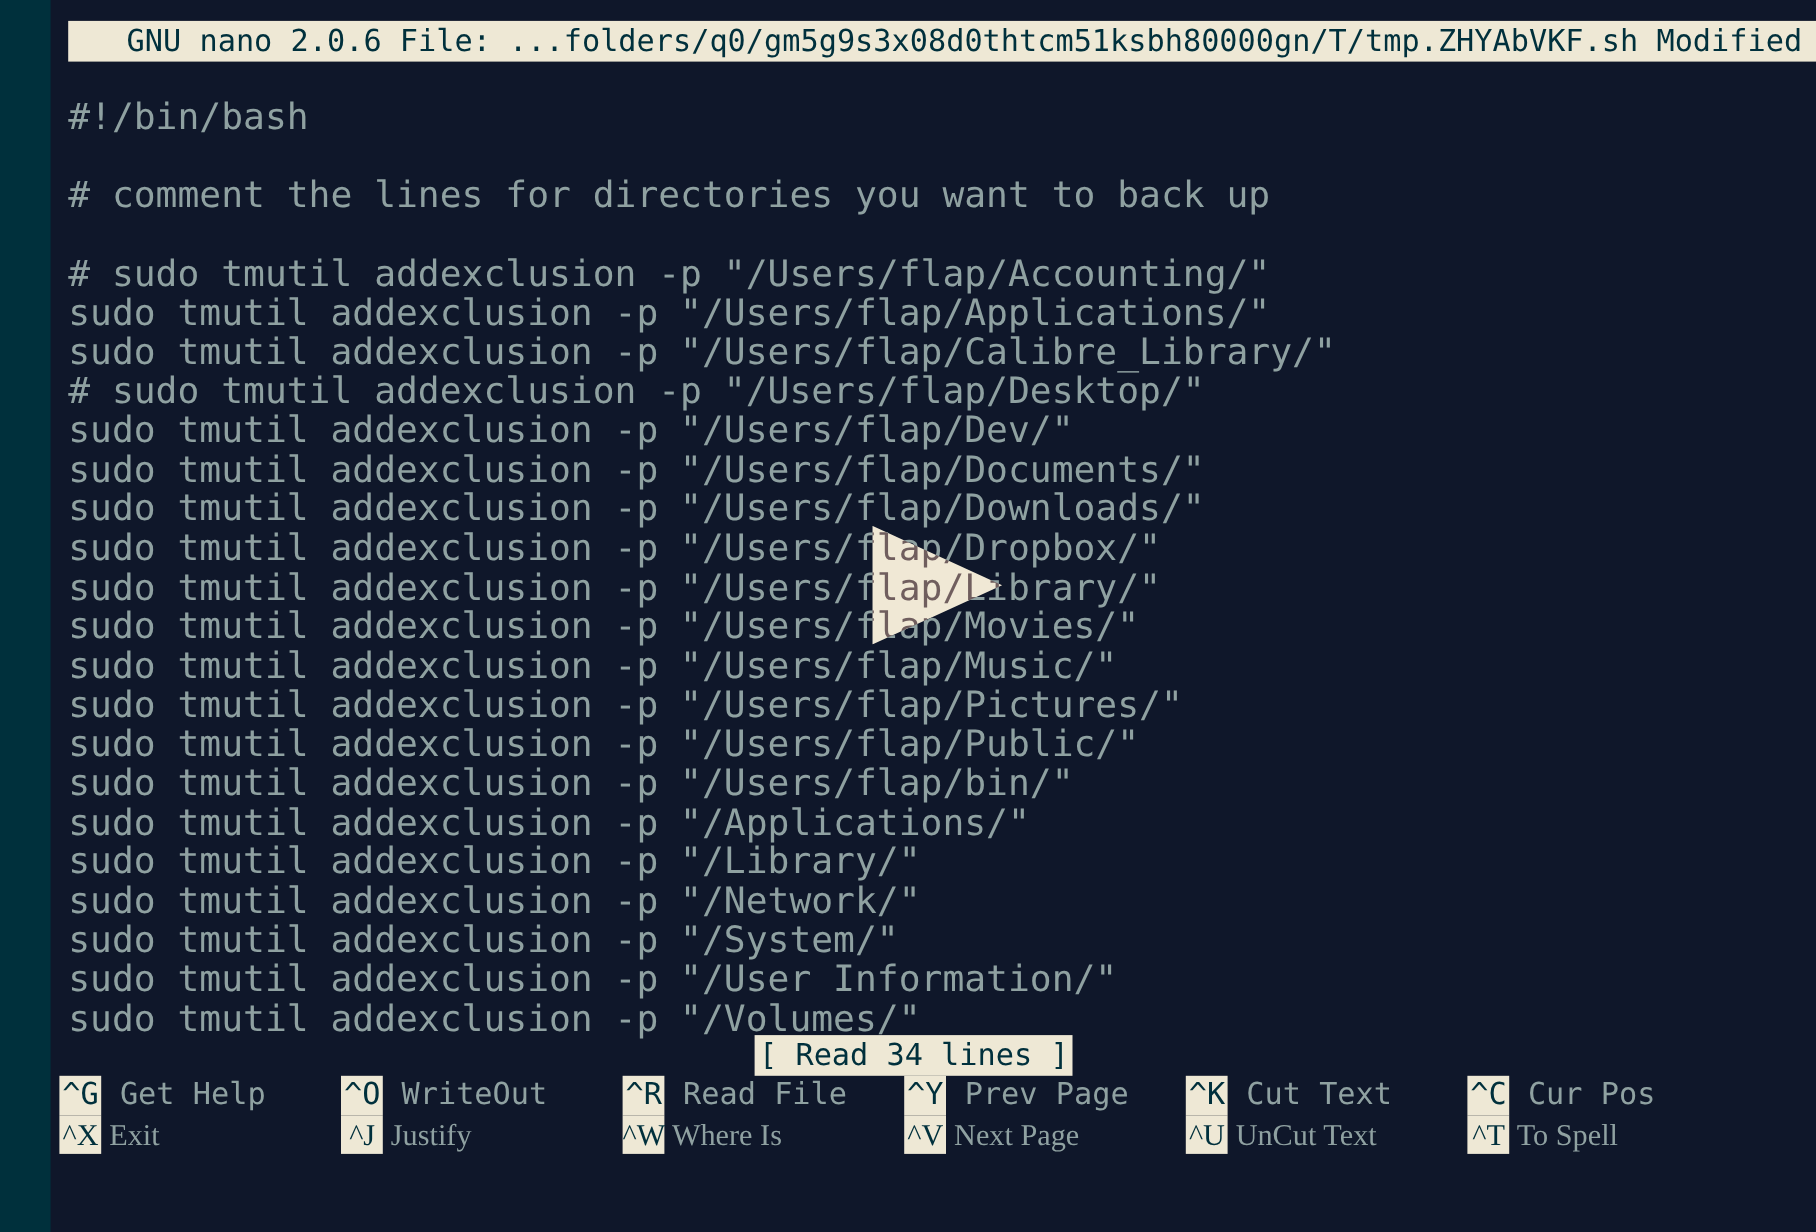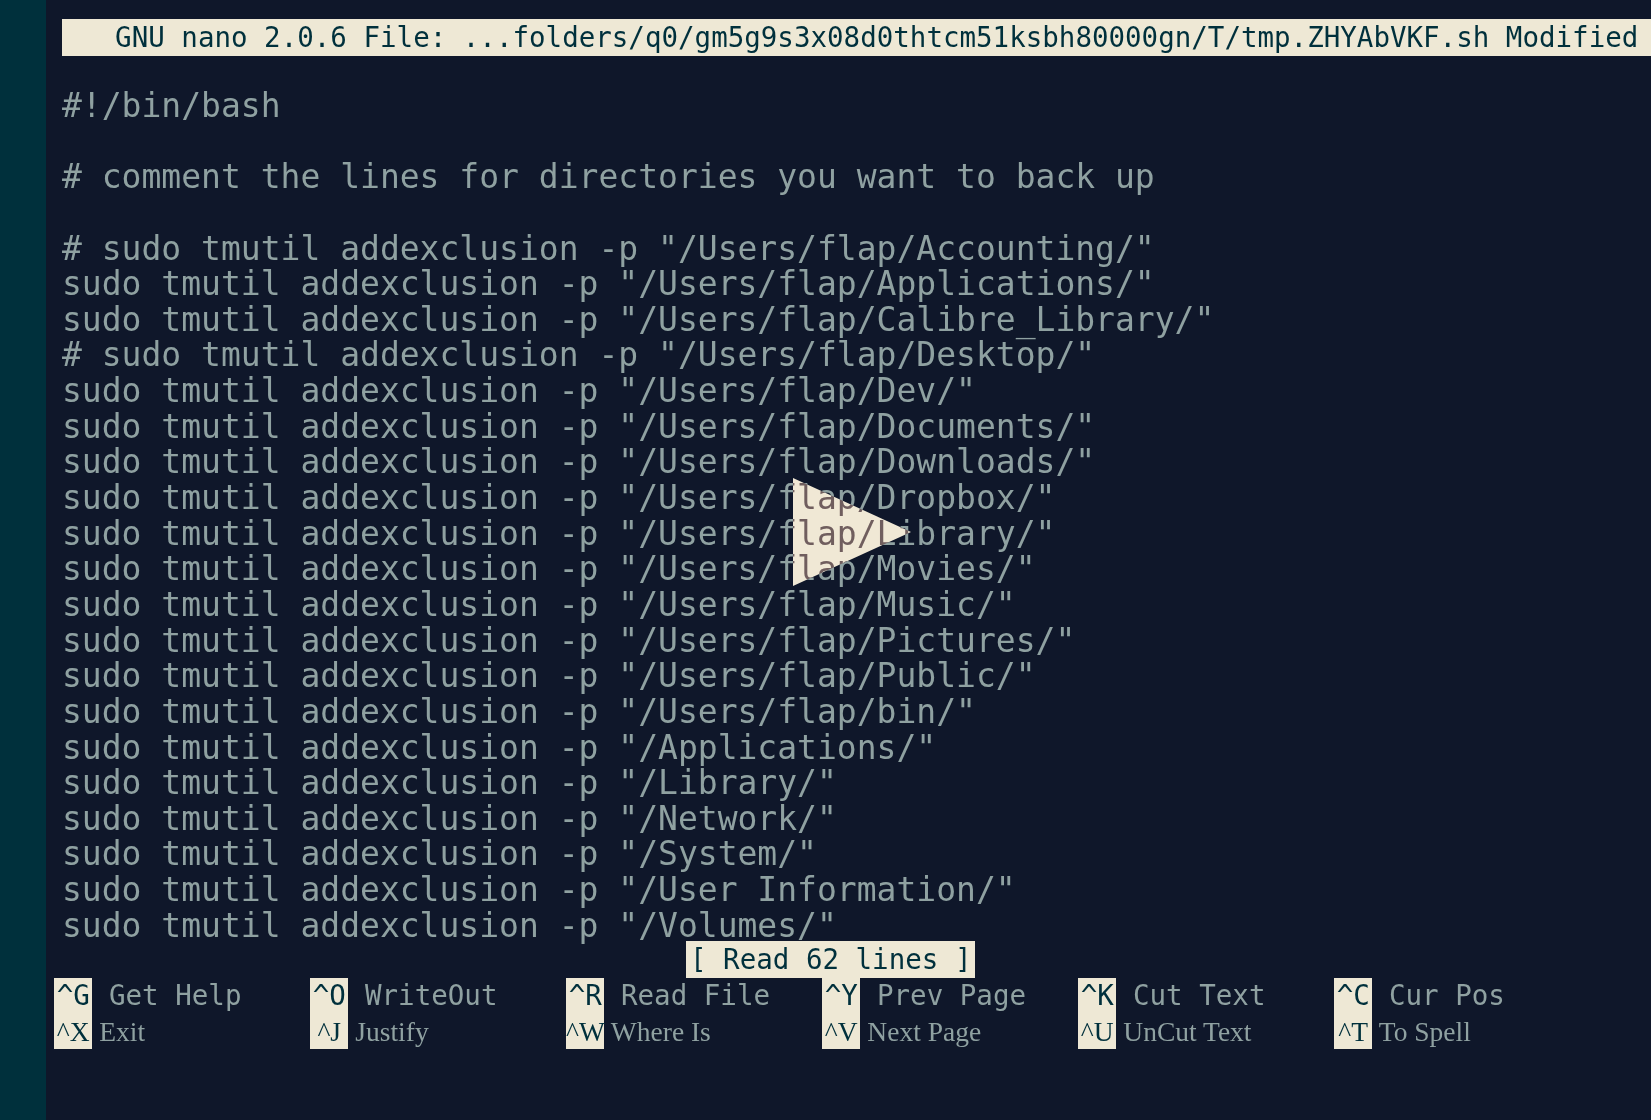--- a/index.html
+++ b/index.html
@@ -134,20 +134,20 @@
   <div class="titlebar">  GNU nano 2.0.6 File: ...folders/q0/gm5g9s3x08d0thtcm51ksbh80000gn/T/tmp.ZHYAbVKF.sh Modified</div>
 
   <div class="editor" id="editor-area"><div class="line">#!/bin/bash</div><div class="line"></div><div class="line"># comment the lines for directories you want to back up</div><div class="line"></div><div class="line"># sudo tmutil addexclusion -p "/Users/flap/Accounting/"</div><div class="line">sudo tmutil addexclusion -p "/Users/flap/Applications/"</div><div class="line">sudo tmutil addexclusion -p "/Users/flap/Calibre_Library/"</div><div class="line"># sudo tmutil addexclusion -p "/Users/flap/Desktop/"</div><div class="line">sudo tmutil addexclusion -p "/Users/flap/Dev/"</div><div class="line">sudo tmutil addexclusion -p "/Users/flap/Documents/"</div><div class="line">sudo tmutil addexclusion -p "/Users/flap/Downloads/"</div><div class="line">sudo tmutil addexclusion -p "/Users/flap/Dropbox/"</div><div class="line">sudo tmutil addexclusion -p "/Users/flap/Library/"</div><div class="line">sudo tmutil addexclusion -p "/Users/flap/Movies/"</div><div class="line">sudo tmutil addexclusion -p "/Users/flap/Music/"</div><div class="line">sudo tmutil addexclusion -p "/Users/flap/Pictures/"</div><div class="line">sudo tmutil addexclusion -p "/Users/flap/Public/"</div><div class="line">sudo tmutil addexclusion -p "/Users/flap/bin/"</div><div class="line">sudo tmutil addexclusion -p "/Applications/"</div><div class="line">sudo tmutil addexclusion -p "/Library/"</div><div class="line">sudo tmutil addexclusion -p "/Network/"</div><div class="line">sudo tmutil addexclusion -p "/System/"</div><div class="line">sudo tmutil addexclusion -p "/User Information/"</div><div class="line">sudo tmutil addexclusion -p "/Volumes/"</div></div>
 
   <div class="play-overlay">
     <svg width="118" height="108" viewBox="0 0 118 108" xmlns="http://www.w3.org/2000/svg">
       <polygon points="0,0 118,54 0,108" fill="#ffffff"></polygon>
     </svg>
   </div>
 
-  <div class="statusmsg">[ Read 62 lines ]</div>
+  <div class="statusmsg">[ Read 34 lines ]</div>
 
   <div class="shortcutbar">
     <div class="sc-row row1" id="sc-row-1"><span class="sc-item" style="left: 8px;"><span class="sc-key" style="width: 38.44px; text-align: center;">^G</span><span class="sc-label"> Get Help</span></span><span class="sc-item" style="left: 264px;"><span class="sc-key" style="width: 38.44px; text-align: center;">^O</span><span class="sc-label"> WriteOut</span></span><span class="sc-item" style="left: 520px;"><span class="sc-key" style="width: 38.44px; text-align: center;">^R</span><span class="sc-label"> Read File</span></span><span class="sc-item" style="left: 776px;"><span class="sc-key" style="width: 38.44px; text-align: center;">^Y</span><span class="sc-label"> Prev Page</span></span><span class="sc-item" style="left: 1032px;"><span class="sc-key" style="width: 38.44px; text-align: center;">^K</span><span class="sc-label"> Cut Text</span></span><span class="sc-item" style="left: 1288px;"><span class="sc-key" style="width: 38.44px; text-align: center;">^C</span><span class="sc-label"> Cur Pos</span></span></div>
     <div class="sc-row row2" id="sc-row-2"><span class="sc-item" style="left: 8px;"><span class="sc-key" style="width: 38.44px; text-align: center;">^X</span><span class="sc-label"> Exit</span></span><span class="sc-item" style="left: 264px;"><span class="sc-key" style="width: 38.44px; text-align: center;">^J</span><span class="sc-label"> Justify</span></span><span class="sc-item" style="left: 520px;"><span class="sc-key" style="width: 38.44px; text-align: center;">^W</span><span class="sc-label"> Where Is</span></span><span class="sc-item" style="left: 776px;"><span class="sc-key" style="width: 38.44px; text-align: center;">^V</span><span class="sc-label"> Next Page</span></span><span class="sc-item" style="left: 1032px;"><span class="sc-key" style="width: 38.44px; text-align: center;">^U</span><span class="sc-label"> UnCut Text</span></span><span class="sc-item" style="left: 1288px;"><span class="sc-key" style="width: 38.44px; text-align: center;">^T</span><span class="sc-label"> To Spell</span></span></div>
   </div>
 
 </div>
 
 </body></html>

